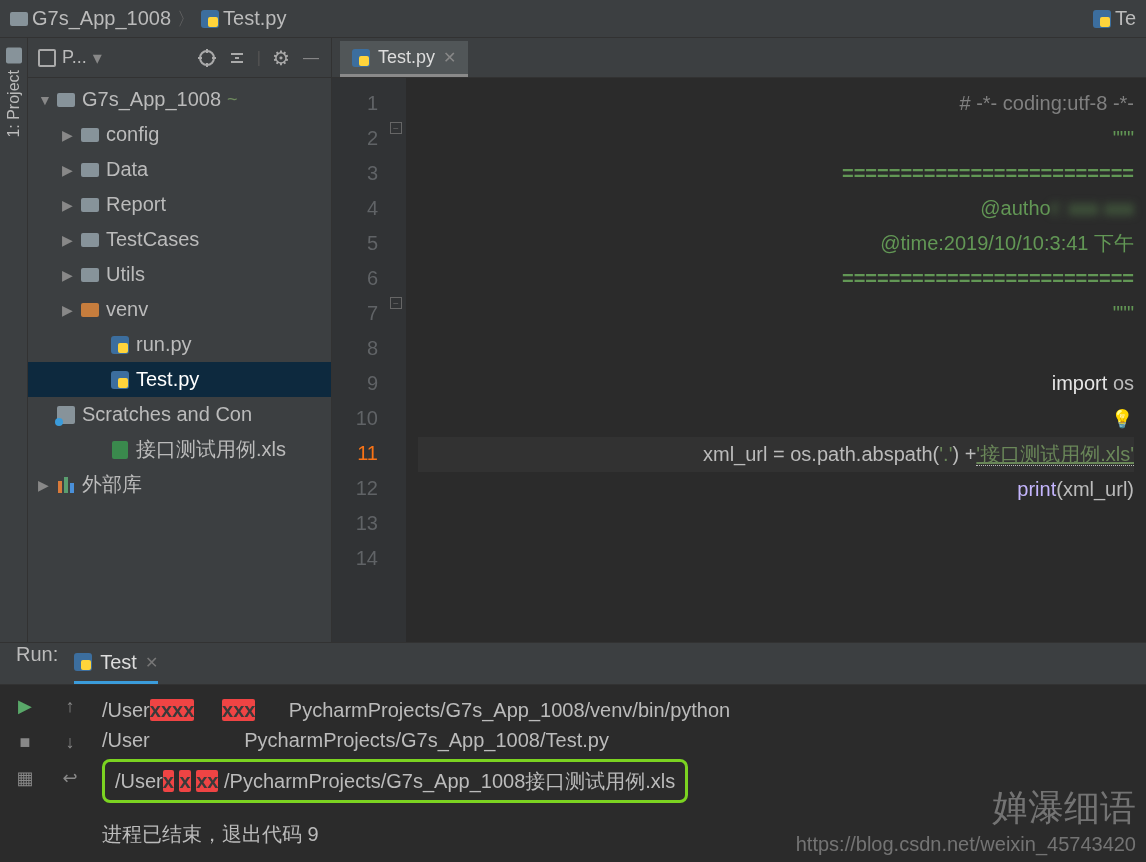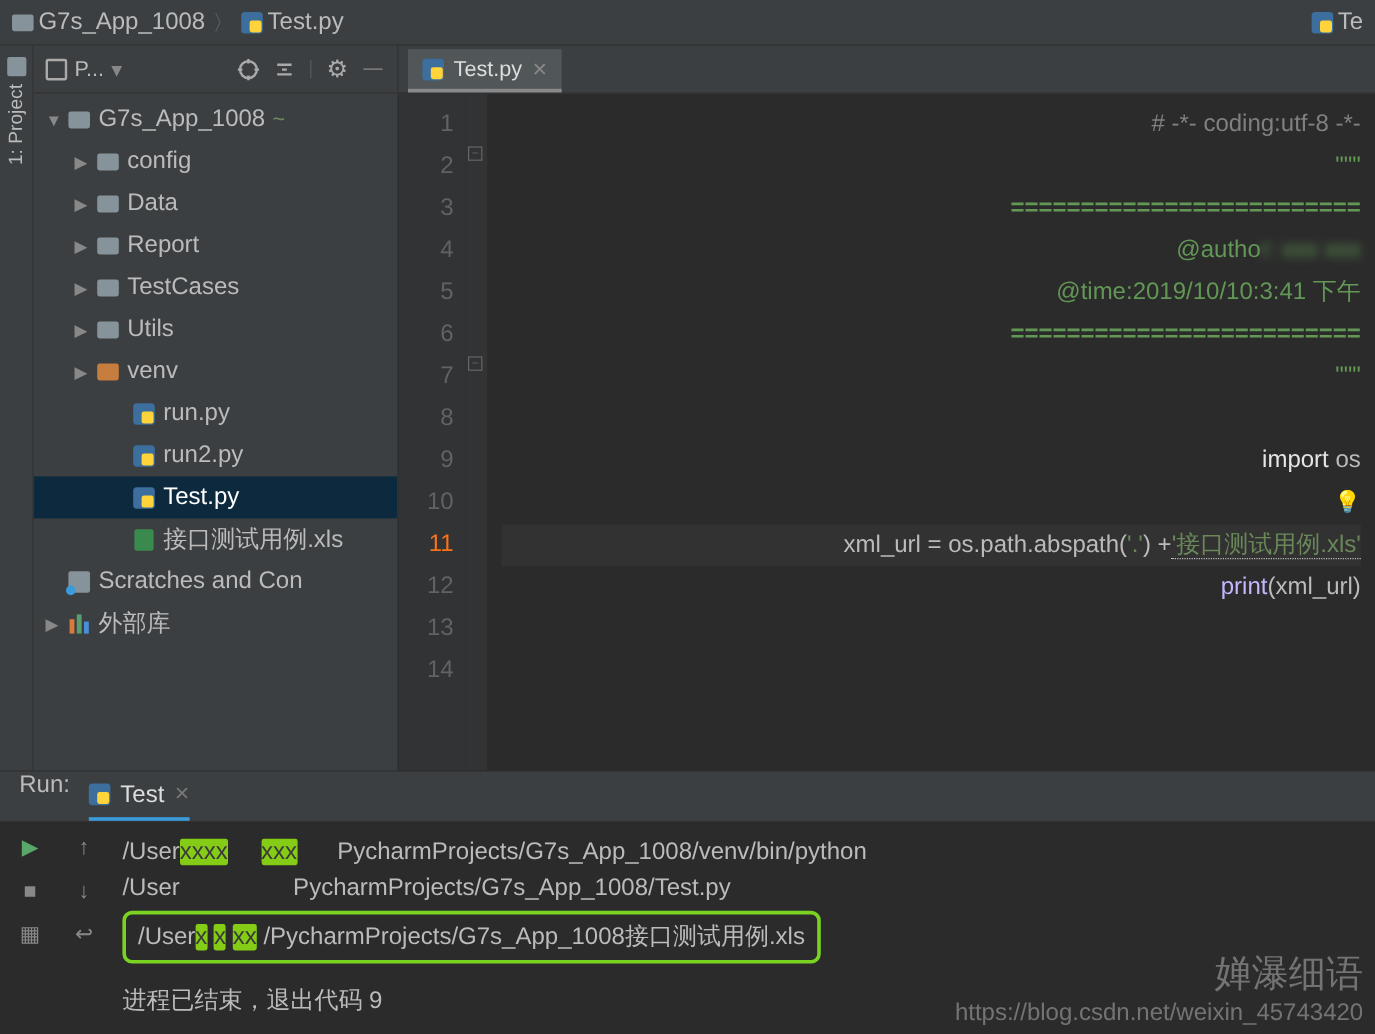--- a/index.html
+++ b/index.html
@@ -58,41 +58,41 @@
 .gutter-line.curr { color: #f97316; }
 .fold-col { width: 18px; background: #313335; padding-top: 8px; position: relative; }
 .fold-mark { position: absolute; left: 2px; width: 12px; height: 12px; border: 1px solid #666; font-size: 10px; display:flex; align-items:center; justify-content:center; color:#666;}
 .code { flex: 1; padding: 8px 12px 0 12px; font-family: "Menlo", "Consolas", monospace; font-size: 20px; line-height: 35px; position: relative; text-align: right; }
 .c-comment { color: #808080; }
 .c-docstr { color: #629755; }
 .c-docsep { color: #629755; font-weight: bold; }
 .c-keyword { color: #e5e5e5; }
 .c-builtin { color: #c4b5fd; }
 .c-string { color: #6a8759; }
-.c-warn { border-bottom: 1px dotted #bbb; }
+.c-warn { border-bottom: 1px dotted #bbb; text-decoration: underline; }
 .bulb { color: #ffc66d; font-size: 18px; margin-left: 12px; }
 .caret-line { background: #323232; display: inline-block; width: 100%; }
 
 
 .run-panel { height: 220px; background: #2b2b2b; border-top: 1px solid #323232; display: flex; flex-direction: column; }
 .run-header { height: 42px; background: #3c3f41; display: flex; padding: 0 16px; gap: 16px; border-bottom: 1px solid #323232; }
 .run-label { font-size: 20px; color: #bbb; }
 .run-tab { display: flex; align-items: center; gap: 8px; font-size: 20px; color: #ddd; height: 100%; border-bottom: 3px solid #3b9cdb; cursor: pointer; }
 .run-body { flex: 1; display: flex; }
 .run-toolbar { width: 50px; display: flex; flex-direction: column; align-items: center; padding: 10px 0; gap: 14px; }
 .run-tool { width: 22px; height: 22px; display: flex; align-items: center; justify-content: center; cursor: pointer; color: #888; font-size: 18px; }
 .run-nav { width: 40px; display: flex; flex-direction: column; align-items: center; padding: 10px 0; gap: 14px; color: #888; }
 .console { flex: 1; font-family: "Menlo", "Consolas", monospace; font-size: 20px; line-height: 30px; color: #bbb; padding: 10px 12px; position: relative; }
 .highlight-box { border: 3px solid #7bd321; border-radius: 8px; padding: 4px 10px; margin: 4px 0; display: inline-block; }
-.redact { background: #84cc16; color: #3a3a3a; border-radius: 2px; }
+.redact { background: #ef4444; color: #3a3a3a; border-radius: 2px; font-weight: bold; }
 .blur { filter: blur(4px); }
 
 
 .watermark { position: absolute; bottom: 6px; right: 10px; text-align: right; color: #bbb; opacity: 0.5; }
-.watermark .wm-title { font-size: 31px; }
+.watermark .wm-title { font-size: 36px; }
 .watermark .wm-url { font-size: 20px; }
 </style>
 </head>
 <body>
 
 <div class="breadcrumb">
   <div class="breadcrumb-left">
     <span class="bc-item">
       <span class="folder-ico"></span>
       <span>G7s_App_1008</span>
@@ -196,47 +196,40 @@
           </span>
           <span>venv</span>
         </div>
         <div class="tree-row indent-2">
           <span class="arrow"></span>
           <span class="node-ico">
             <span class="py-ico"></span>
           </span>
           <span>run.py</span>
         </div>
+        <div class="tree-row selected indent-2">
+          <span class="arrow"></span>
+          <span class="node-ico">
+            <span class="py-ico"></span>
+          </span>
+          <span>Test.py</span>
+        </div>
+        <div class="tree-row">
+          <span class="arrow"></span>
+          <span class="node-ico">
+            <span class="scratch-ico"></span>
+          </span>
+          <span>Scratches and Con</span>
+        </div>
         <div class="tree-row indent-2">
           <span class="arrow"></span>
           <span class="node-ico">
-            <span class="py-ico"></span>
-          </span>
-          <span>run2.py</span>
-        </div>
-        <div class="tree-row selected indent-2">
-          <span class="arrow"></span>
-          <span class="node-ico">
-            <span class="py-ico"></span>
-          </span>
-          <span>Test.py</span>
-        </div>
-        <div class="tree-row indent-2">
-          <span class="arrow"></span>
-          <span class="node-ico">
             <span class="xls-ico"></span>
           </span>
           <span>接口测试用例.xls</span>
-        </div>
-        <div class="tree-row">
-          <span class="arrow"></span>
-          <span class="node-ico">
-            <span class="scratch-ico"></span>
-          </span>
-          <span>Scratches and Con</span>
         </div>
         <div class="tree-row">
           <span class="arrow">▶</span>
           <span class="node-ico">
             <span class="lib-ico">
               <span></span>
               <span></span>
               <span></span>
             </span>
           </span>

